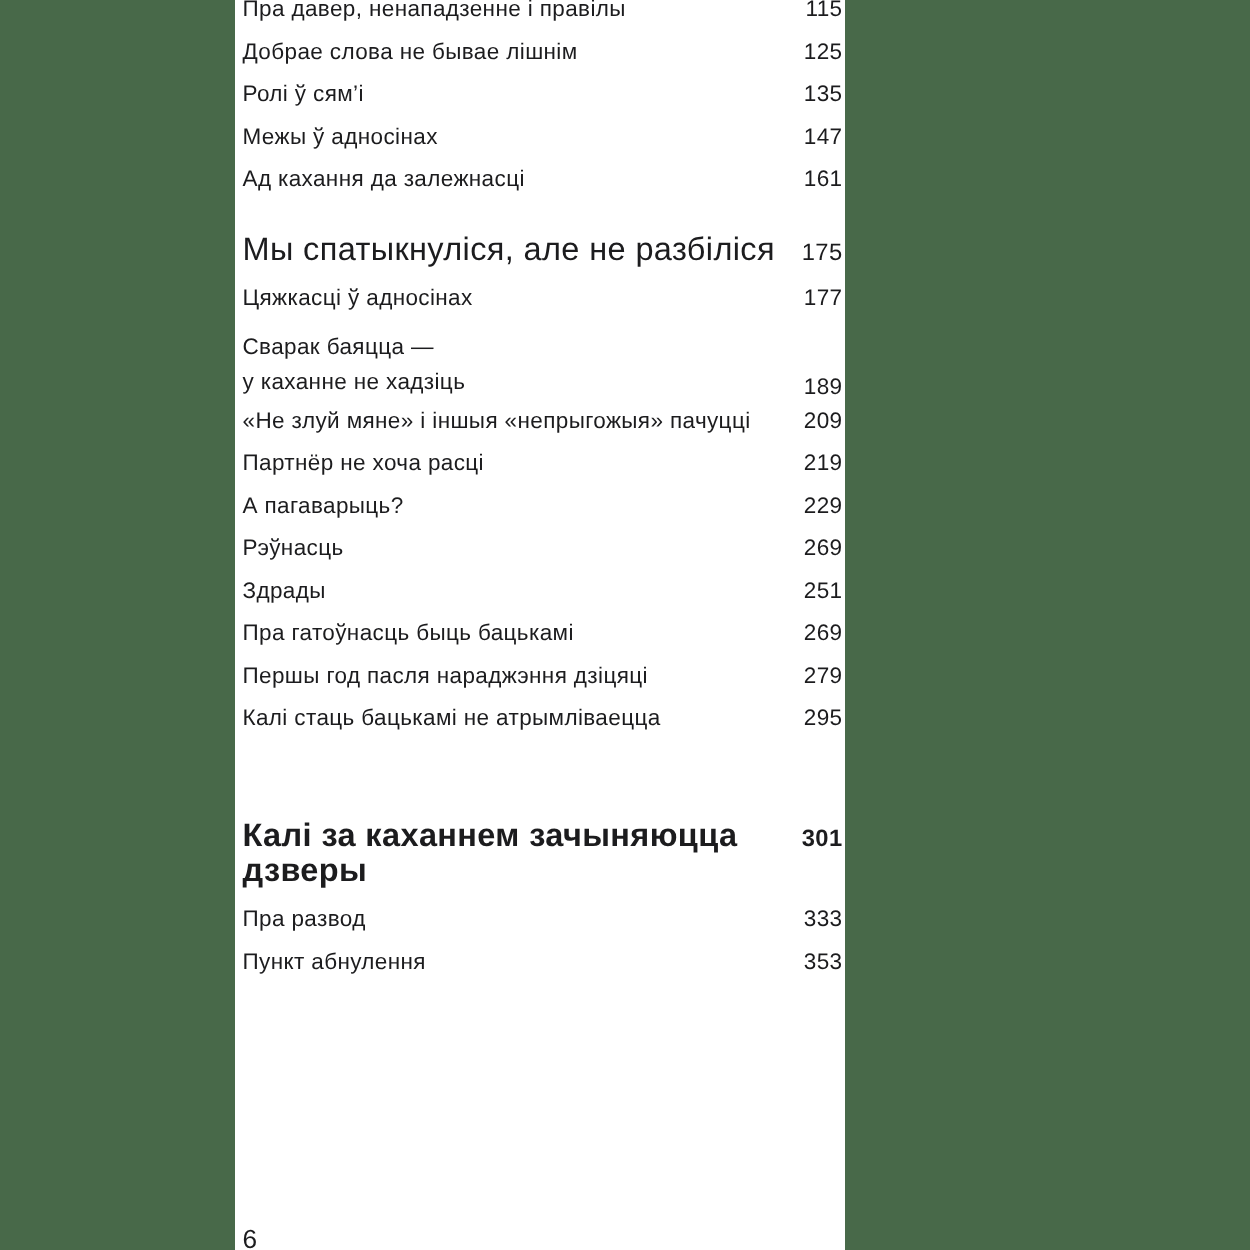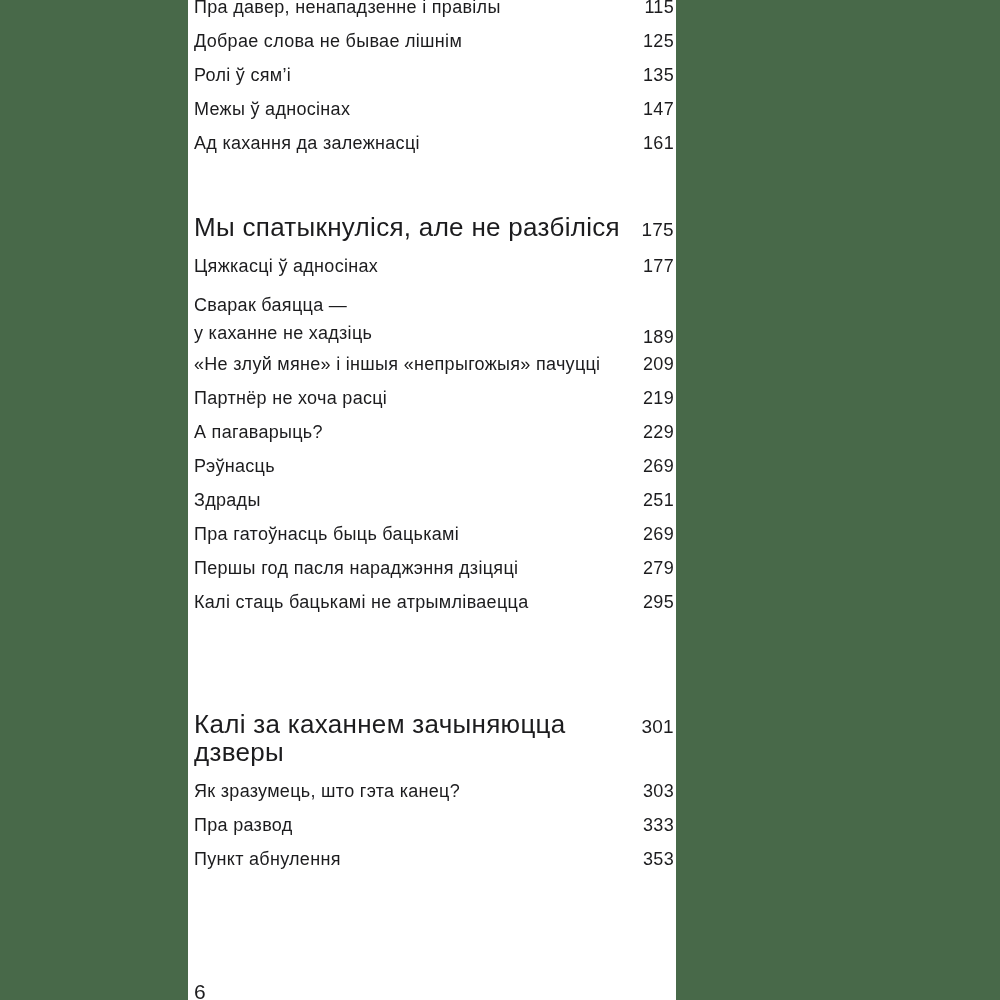--- a/index.html
+++ b/index.html
@@ -45,24 +45,24 @@
     margin-bottom: 15px;
   }
   .row.entry .title { white-space: pre-line; }
   .row.entry.multi { margin-bottom: 8px; }
   .row.entry.multi .title { line-height: 28px; }
   .row.heading {
     align-items: baseline;
     font-size: 26px;
     line-height: 28px;
     letter-spacing: 0.3px;
-    margin-top: 60px;
+    margin-top: 32px;
     margin-bottom: 16px;
   }
-  .row.heading.later { margin-top: 98px; }
+  .row.heading.later { margin-top: 70px; font-weight: bold; }
   .row.heading .num {
     font-size: 19px;
     line-height: 19px;
     text-align: center;
   }
   .num { white-space: nowrap; }
   .folio {
     position: absolute;
     left: 6px;
     bottom: -3px;
@@ -156,24 +156,20 @@
   <div class="row entry">
     <span class="title">Калі стаць бацькамі не атрымліваецца</span>
     <span class="num">295</span>
   </div>
 
   <div class="row heading later">
     <span class="title">Калі за каханнем зачыняюцца дзверы</span>
     <span class="num">301</span>
   </div>
 
-  <div class="row entry">
-    <span class="title">Як зразумець, што гэта канец?</span>
-    <span class="num">303</span>
-  </div>
 
 
   <div class="row entry">
     <span class="title">Пра развод</span>
     <span class="num">333</span>
   </div>
 
 
   <div class="row entry">
     <span class="title">Пункт абнулення</span>

